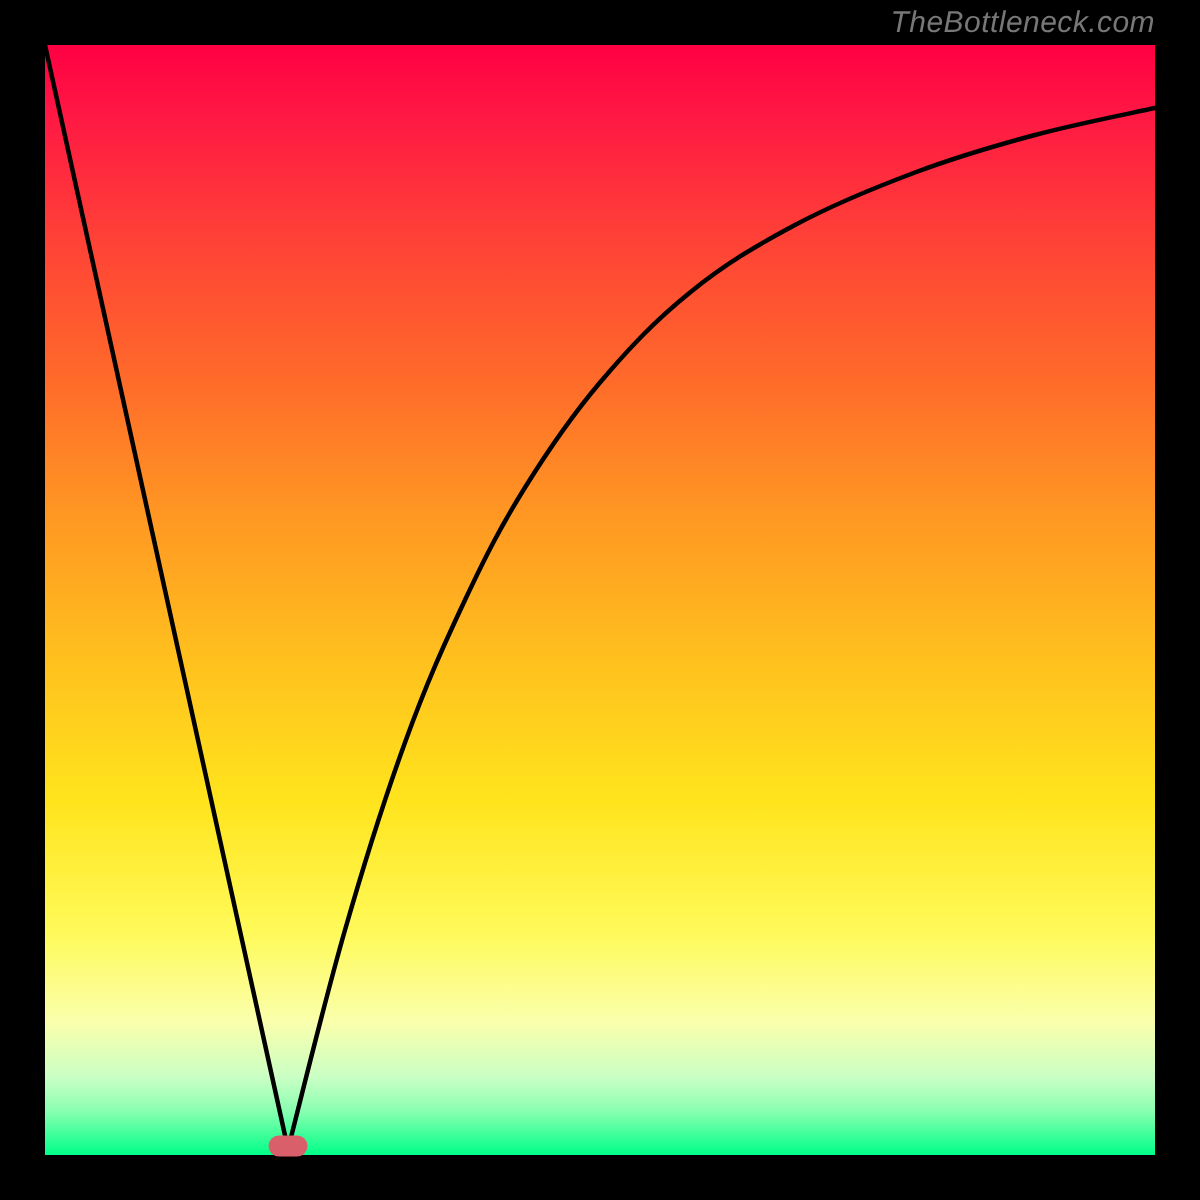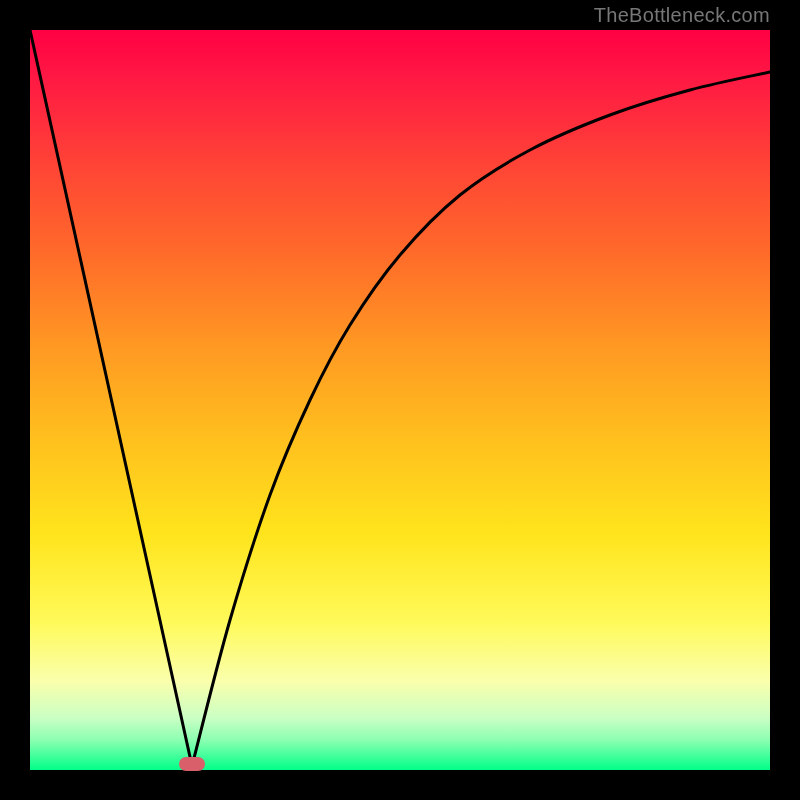--- a/index.html
+++ b/index.html
@@ -47,20 +47,21 @@
     height: 740px;
   }
   .watermark {
     position: absolute;
     top: 4px;
     right: 30px;
     color: #777;
     font-size: 20px;
     font-weight: 500;
     letter-spacing: 0.3px;
+    font-style: italic;
   }
   .bottleneck-marker {
     position: absolute;
     width: 26px;
     height: 14px;
     background: #d9606a;
     border-radius: 7px;
     transform: translate(-50%, -50%);
   }
 </style>

